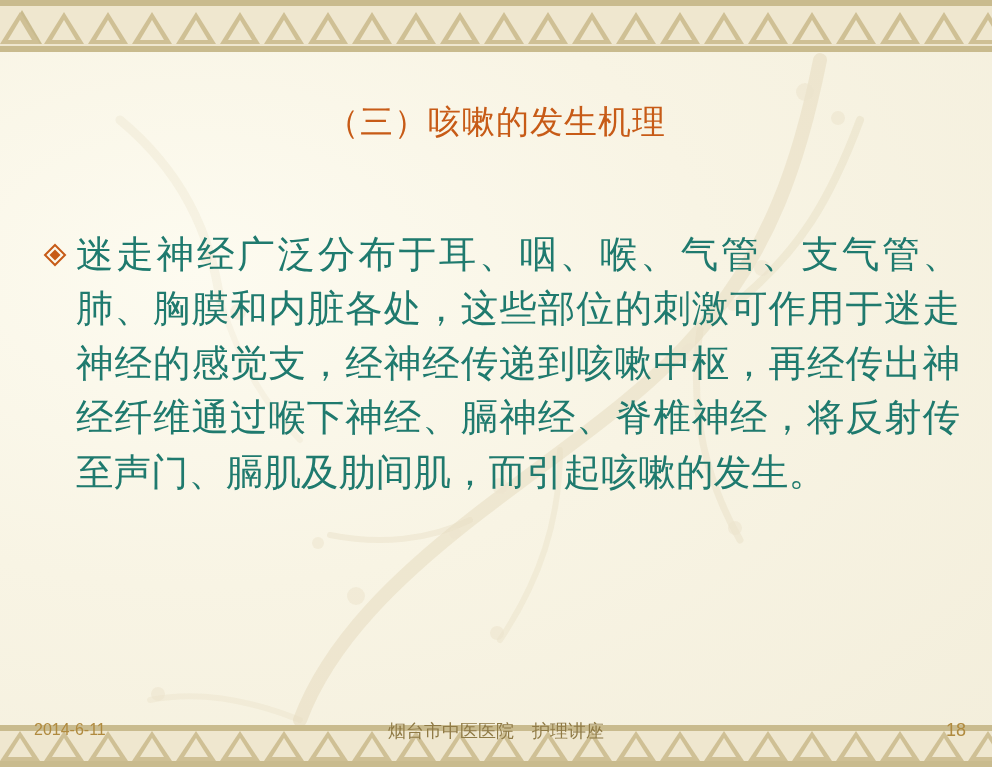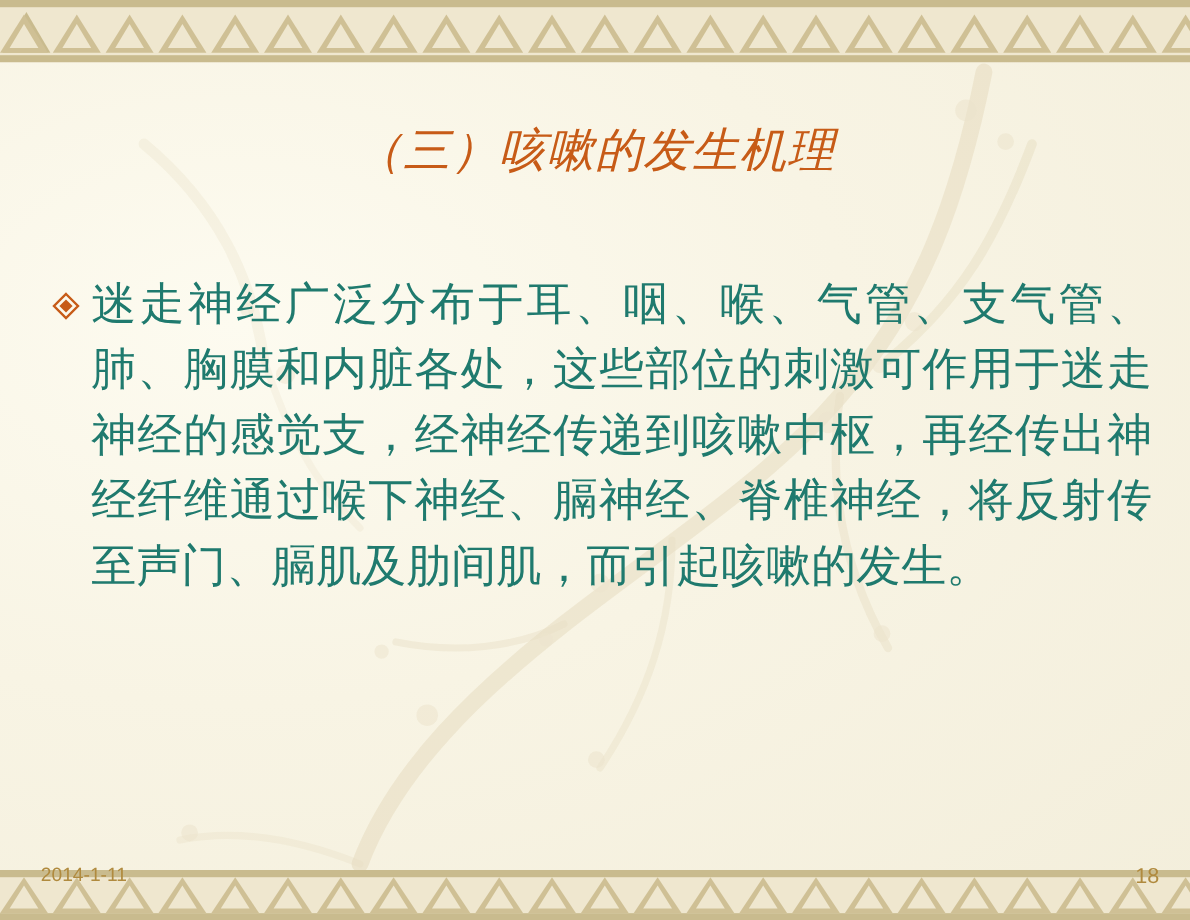--- a/index.html
+++ b/index.html
@@ -37,27 +37,26 @@
   .border-strip.top { top: 0; }
   .border-strip.bottom { bottom: 0; height: 56px; }
 
   
   .title {
     position: absolute;
     top: 103px;
     left: 0;
     width: 992px;
     text-align: center;
-    font-size: 39px;
+    font-size: 33px;
     line-height: 1.2;
     color: #c75b17;
     letter-spacing: 1px;
     font-family: "Liberation Serif", serif;
     white-space: nowrap;
-    font-style: italic;
   }
 
   
   .body-block {
     position: absolute;
     top: 228px;
     left: 42px;
     width: 918px;
     display: flex;
     align-items: flex-start;
@@ -272,16 +271,17 @@
   <div class="body-block">
     <div class="bullet">
       <svg width="26" height="26" viewBox="0 0 26 26">
         <path d="M13 3 L23 13 L13 23 L3 13 Z" fill="none" stroke="#c75b17" stroke-width="2"></path>
         <path d="M13 7.5 L18.5 13 L13 18.5 L7.5 13 Z" fill="#c75b17"></path>
       </svg>
     </div>
     <div class="body-text">迷走神经广泛分布于耳、咽、喉、气管、支气管、肺、胸膜和内脏各处，这些部位的刺激可作用于迷走神经的感觉支，经神经传递到咳嗽中枢，再经传出神经纤维通过喉下神经、膈神经、脊椎神经，将反射传至声门、膈肌及肋间肌，而引起咳嗽的发生。</div>
   </div>
 
-  <div class="footer-date">2014-1-11</div>
+  <div class="footer-date">2014-6-11</div>
+  <div class="footer-center">烟台市中医医院　护理讲座</div>
   <div class="footer-page">18</div>
 
 </div>
 
 </body></html>

